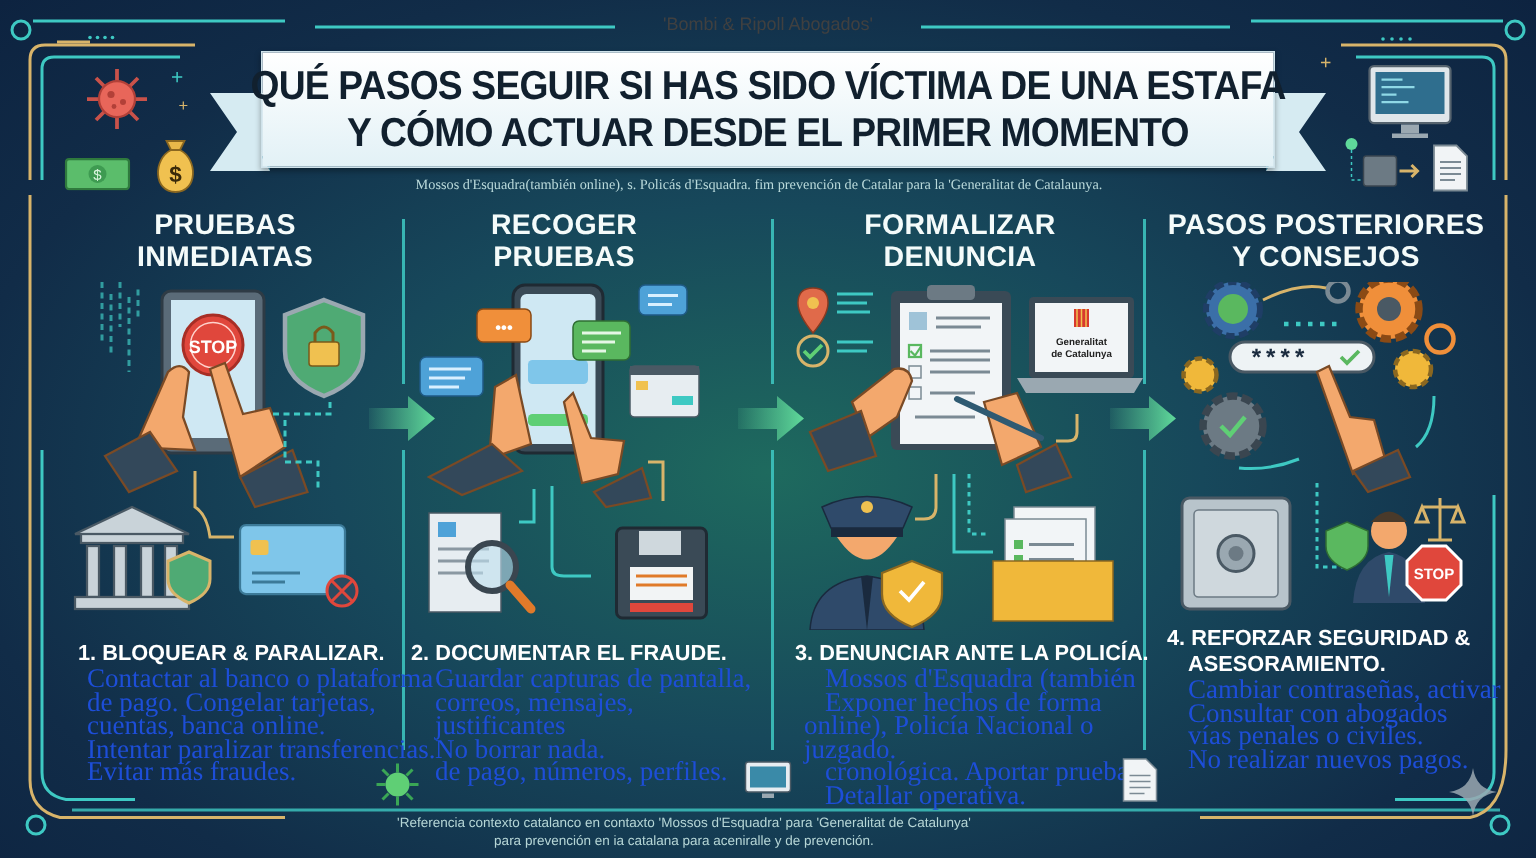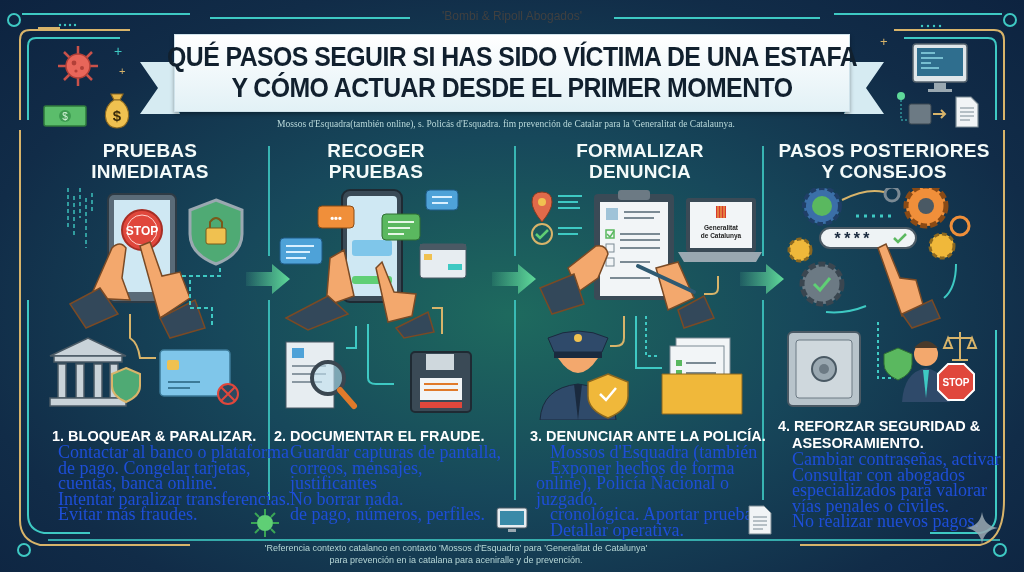--- a/index.html
+++ b/index.html
@@ -436,21 +436,20 @@
     <g>
       <path d="M182 176 L198 176 L208 186 L208 202 L198 212 L182 212 L172 202 L172 186 Z" fill="#e0473c" stroke="#fff" stroke-width="2"></path>
       <text x="190" y="198" text-anchor="middle" font-size="10" font-weight="700" fill="#fff" font-family="Liberation Sans, sans-serif">STOP</text>
     </g>
   </svg>
   <div class="step" style="left:12px;top:278px;width:230px">
     <h3>4. REFORZAR SEGURIDAD &amp;</h3>
     <h3 style="margin-left:14px">ASESORAMIENTO.</h3>
     <p style="margin-left:14px">Cambiar contraseñas, activar</p>
     <p style="margin-left:14px">Consultar con abogados</p>
-    <p style="margin-left:14px">especializados para valorar</p>
     <p style="margin-left:14px">vías penales o civiles.</p>
     <p style="margin-left:14px">No realizar nuevos pagos.</p>
   </div>
 </div>
 
 <svg style="position:absolute;left:748px;top:505px" width="24" height="30" viewBox="0 0 24 30">
   <path d="M1 1 H16 L23 8 V29 H1 Z" fill="#f1f4f6" stroke="#7b8a94"></path>
   <path d="M5 12h14M5 16h14M5 20h14M5 24h10" stroke="#7b8a94"></path>
 </svg>
 <svg style="position:absolute;left:966px;top:512px" width="32" height="32" viewBox="0 0 32 32">

